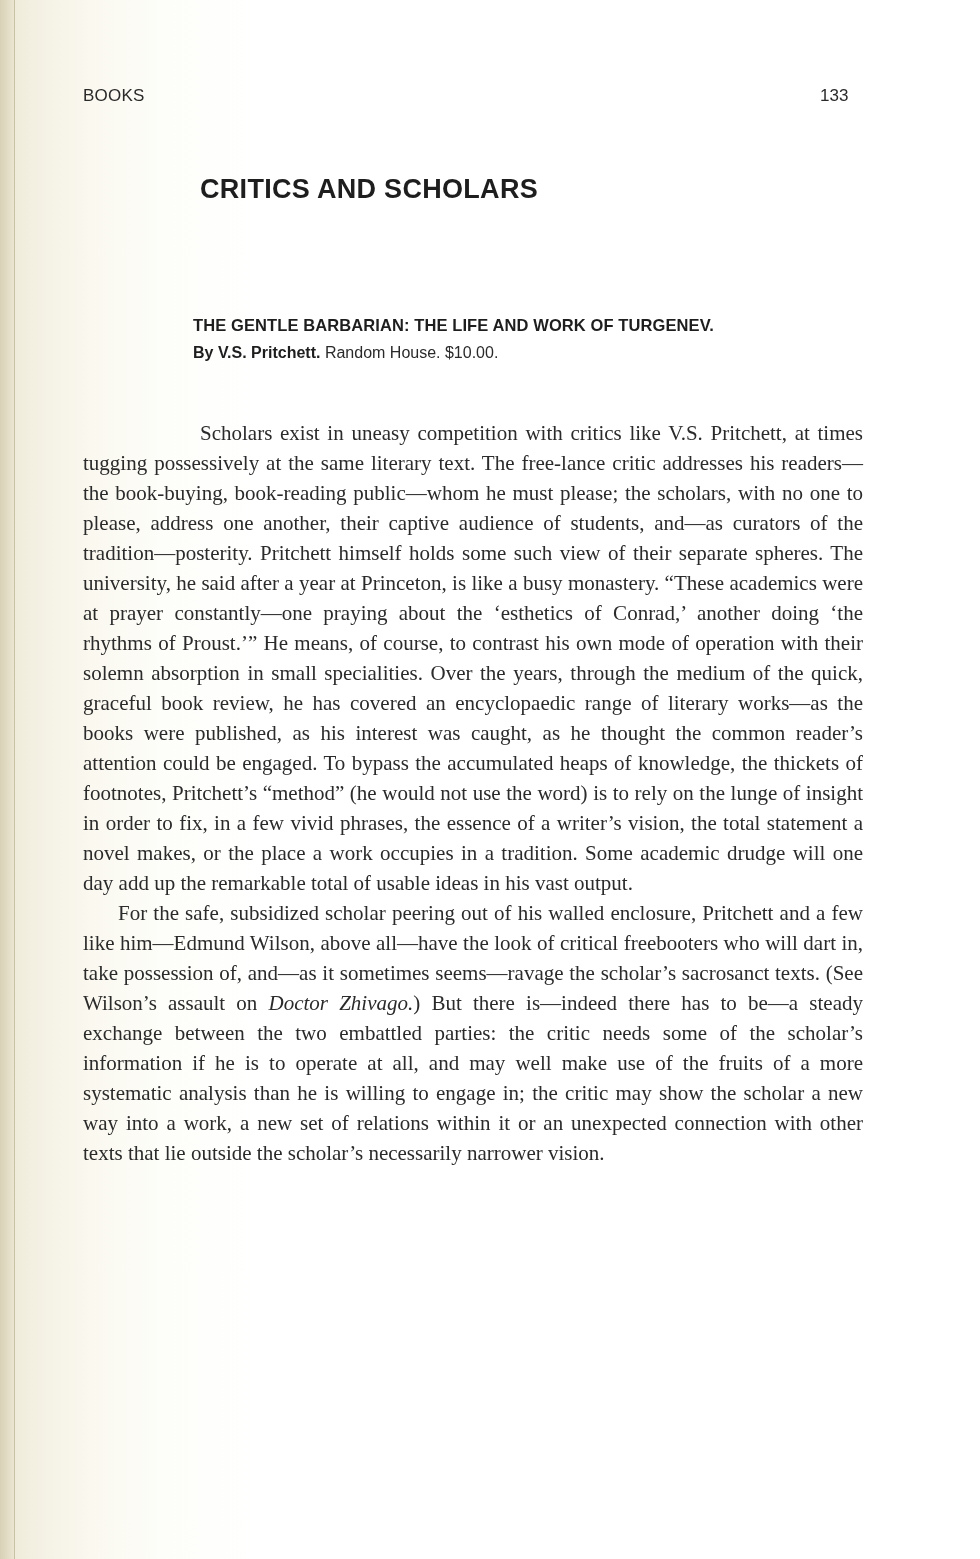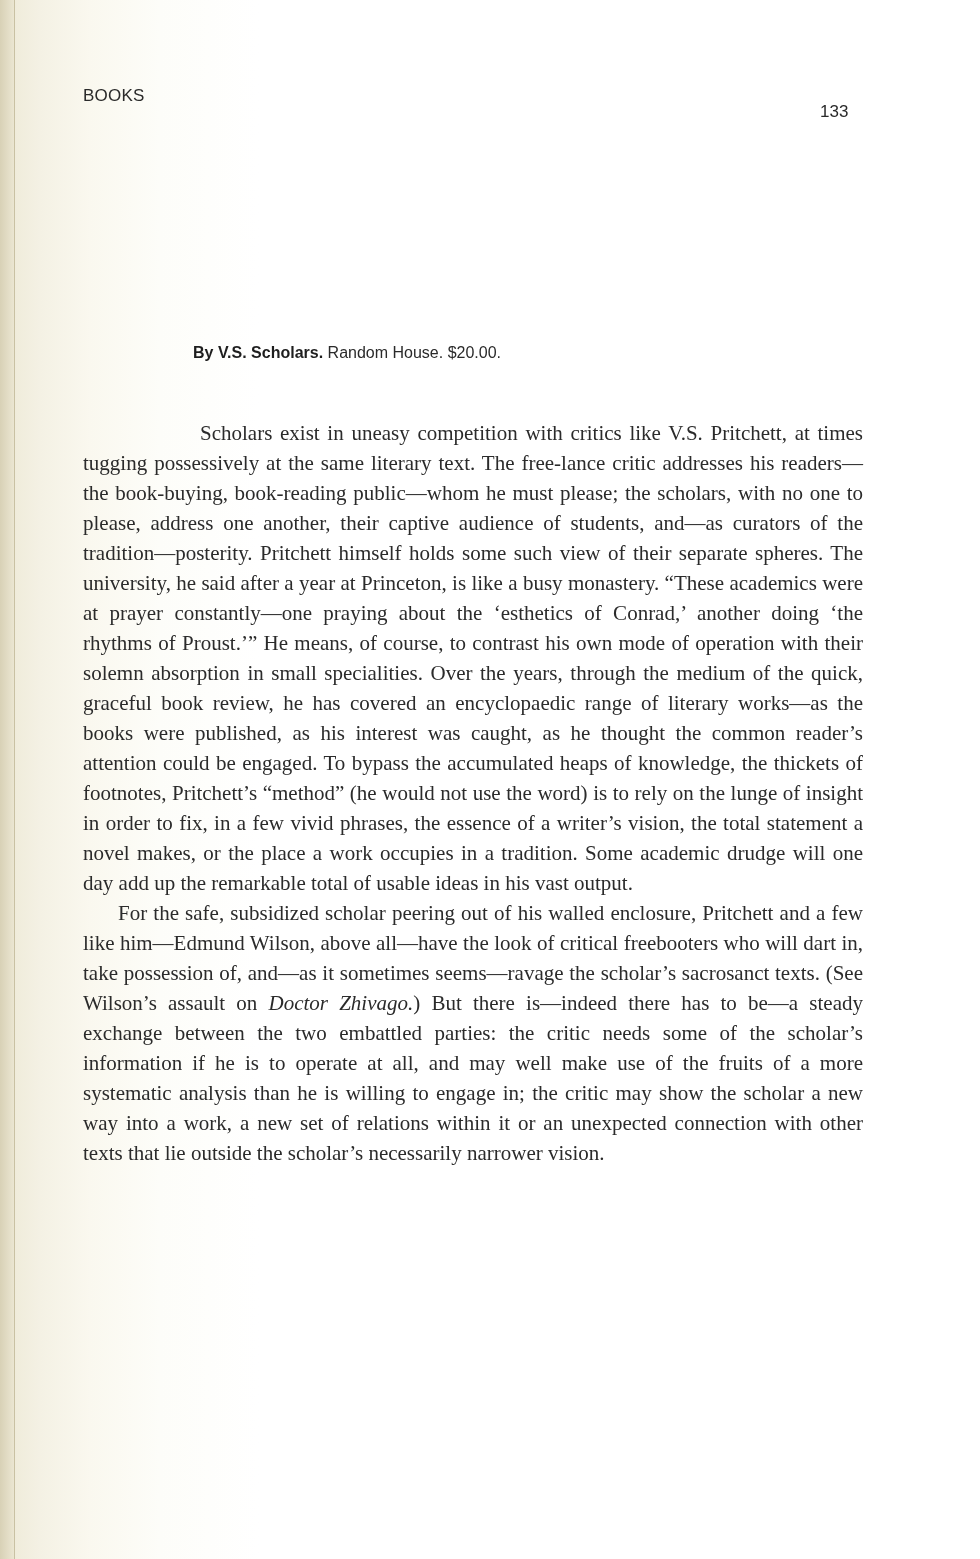--- a/index.html
+++ b/index.html
@@ -18,21 +18,21 @@
       border-right: 1px solid #c9c1a3;
     }
     .running-head {
       position: absolute; top: 86px; left: 83px;
       font-family: "Liberation Sans", sans-serif;
       font-size: 17px; color: #2a2a2a; letter-spacing: 0.2px;
     }
     .page-number {
       position: absolute; top: 86px; left: 820px;
       font-family: "Liberation Sans", sans-serif;
-      font-size: 17px; color: #2a2a2a; margin-top: 16px;
+      font-size: 17px; color: #2a2a2a;
     }
     .section-title {
       position: absolute; top: 174px; left: 200px;
       font-family: "Liberation Sans", sans-serif;
       font-weight: bold; font-size: 27px; color: #1e1e1e;
       letter-spacing: 0.3px;
     }
     .book-title {
       position: absolute; top: 316px; left: 193px;
       font-family: "Liberation Sans", sans-serif;
@@ -57,20 +57,22 @@
   </style>
 </head>
 <body>
 
 <div class="page">
   <div class="binding"></div>
 
   <div class="running-head">BOOKS</div>
   <div class="page-number">133</div>
 
+  <h1 class="section-title" style="margin:0;">CRITICS AND SCHOLARS</h1>
 
-  <div class="byline"><span class="author">By V.S. Scholars.</span><span> Random House. $20.00.</span></div>
+  <div class="book-title">THE GENTLE BARBARIAN: THE LIFE AND WORK OF TURGENEV.</div>
+  <div class="byline"><span class="author">By V.S. Pritchett.</span><span> Random House. $10.00.</span></div>
 
   <div class="body-text">
     <p>Scholars exist in uneasy competition with critics like V.S. Pritchett, at times tugging possessively at the same literary text. The free-lance critic addresses his readers—the book-buying, book-reading public—whom he must please; the scholars, with no one to please, address one another, their captive audience of students, and—as curators of the tradition—posterity. Pritchett himself holds some such view of their separate spheres. The university, he said after a year at Princeton, is like a busy monastery. “These academics were at prayer constantly—one praying about the ‘esthetics of Conrad,’ another doing ‘the rhythms of Proust.’” He means, of course, to contrast his own mode of operation with their solemn absorption in small specialities. Over the years, through the medium of the quick, graceful book review, he has covered an encyclopaedic range of literary works—as the books were published, as his interest was caught, as he thought the common reader’s attention could be engaged. To bypass the accumulated heaps of knowledge, the thickets of footnotes, Pritchett’s “method” (he would not use the word) is to rely on the lunge of insight in order to fix, in a few vivid phrases, the essence of a writer’s vision, the total statement a novel makes, or the place a work occupies in a tradition. Some academic drudge will one day add up the remarkable total of usable ideas in his vast output.</p>
     <p><span>For the safe, subsidized scholar peering out of his walled enclosure, Pritchett and a few like him—Edmund Wilson, above all—have the look of critical freebooters who will dart in, take possession of, and—as it sometimes seems—ravage the scholar’s sacrosanct texts. (See Wilson’s assault on </span><em>Doctor Zhivago.</em><span>) But there is—indeed there has to be—a steady exchange between the two embattled parties: the critic needs some of the scholar’s information if he is to operate at all, and may well make use of the fruits of a more systematic analysis than he is willing to engage in; the critic may show the scholar a new way into a work, a new set of relations within it or an unexpected connection with other texts that lie outside the scholar’s necessarily narrower vision.</span></p>
   </div>
 </div>
 
 </body></html>

